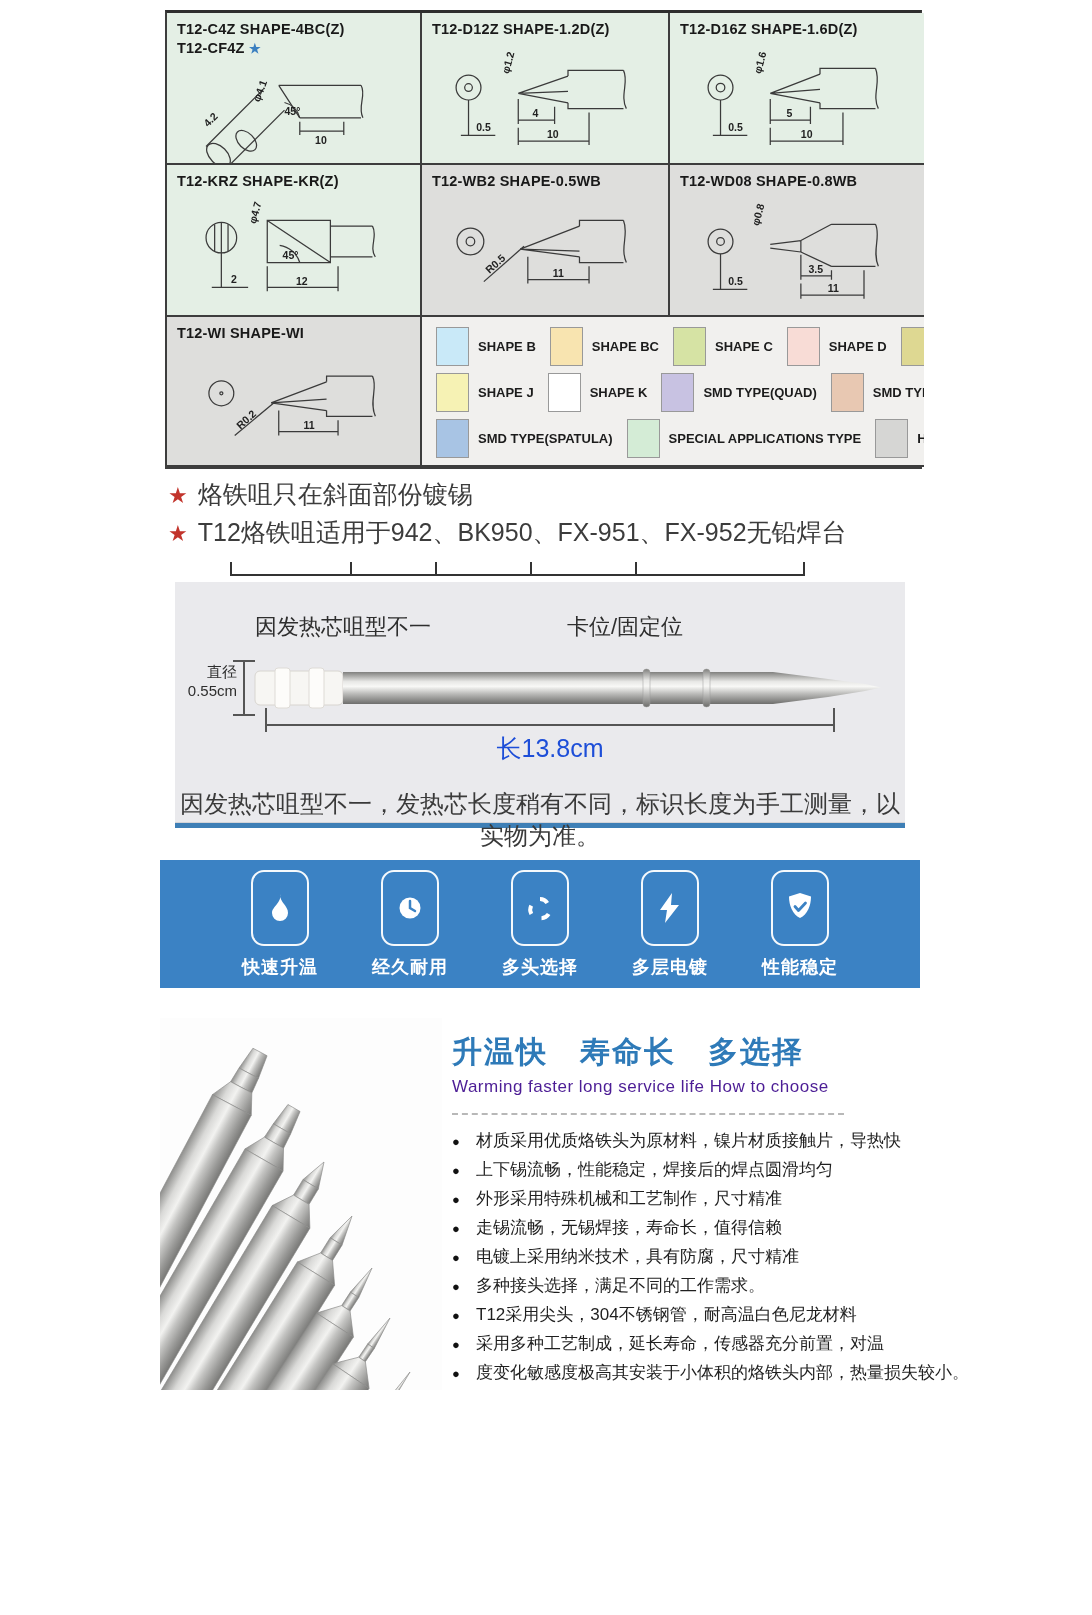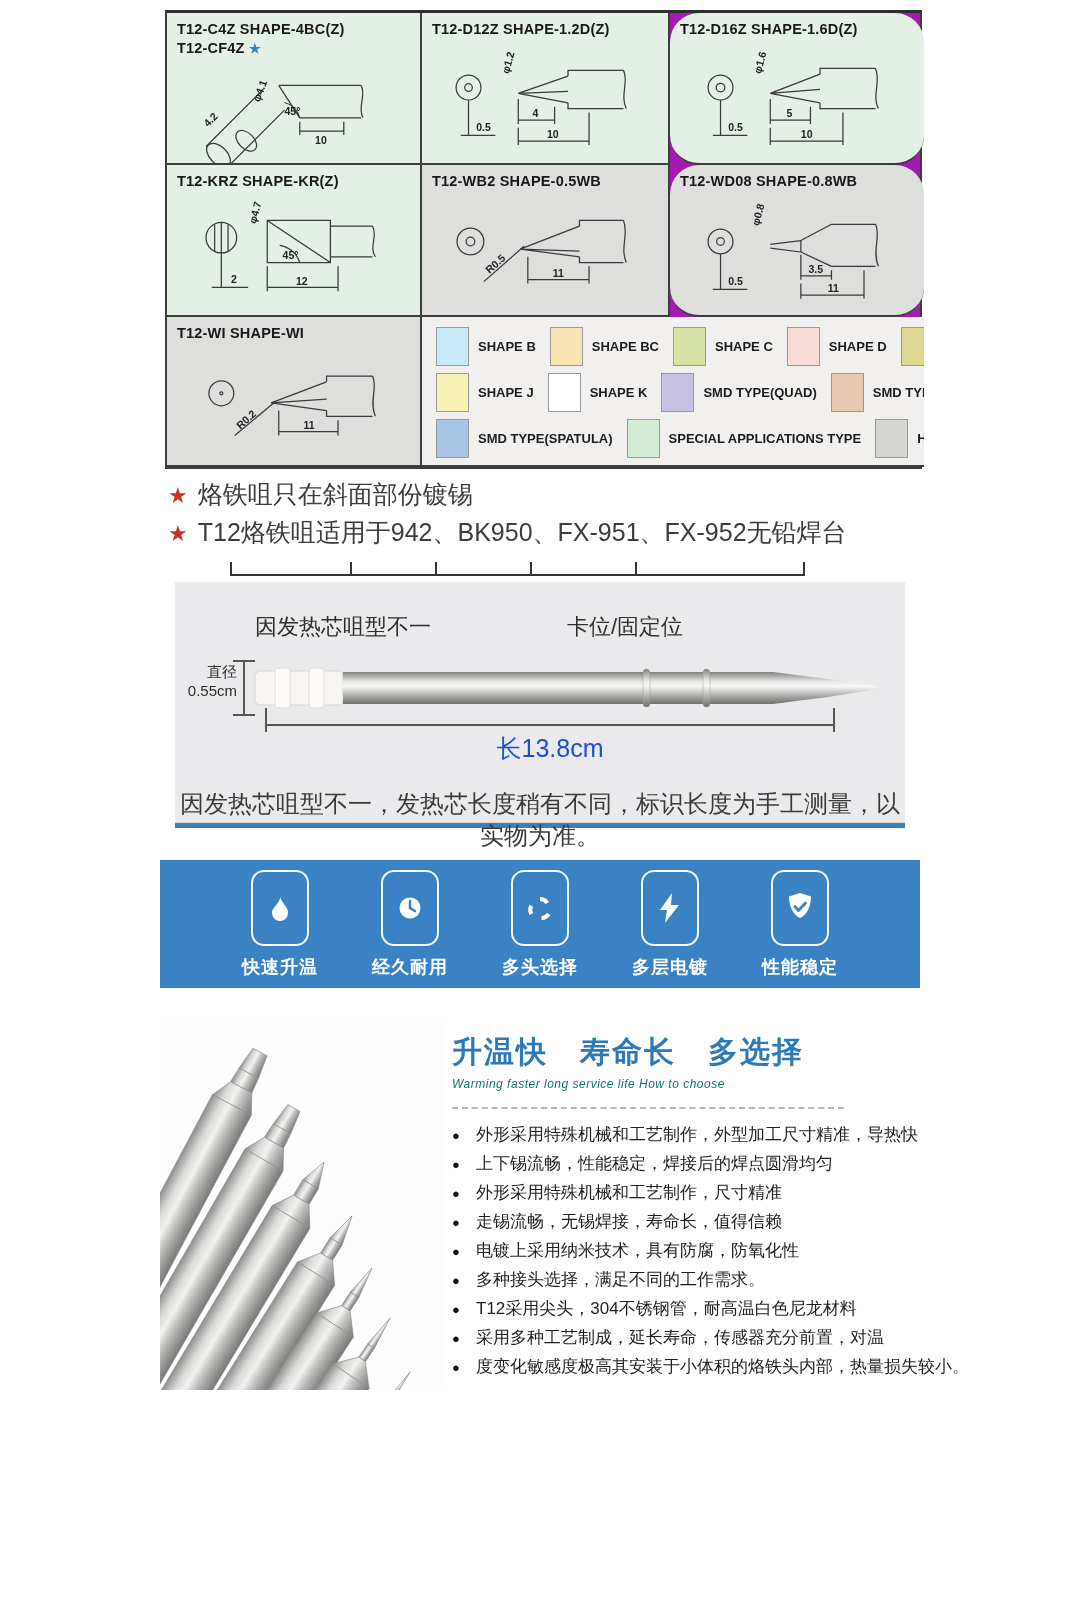--- a/index.html
+++ b/index.html
@@ -4,21 +4,21 @@
 <style>
   * { margin:0; padding:0; box-sizing:border-box; }
   body { background:#fff; font-family:"Liberation Sans", sans-serif; }
   .page { position:relative; width:1092px; height:1615px; background:#ffffff; overflow:hidden; }
 
   
   .tiptable { position:absolute; left:165px; top:10px; width:757px;
     display:grid; grid-template-columns:255px 248px 254px; grid-template-rows:152px 152px 150px;
     border:2px solid #3d3d3d; border-top:3px solid #2e2e2e; background:#a21caf; }
   .cell { border-right:2px solid #3d3d3d; border-bottom:2px solid #3d3d3d; padding:7px 8px 2px 10px; position:relative; overflow:hidden; }
-  .cell:nth-child(3n) { border-right:none;border-radius:29px; }
+  .cell:nth-child(3n) { border-right:none; }
   .cell.green { background:#e4efe5; }
   .cell.gray  { background:#dededc; }
   .cell.legendcell { background:#f1f0ee; grid-column:2 / 4; border-right:none; padding:10px 8px 6px 14px; }
   .cell-title { font-size:14.5px; font-weight:bold; color:#191919; letter-spacing:0.2px; line-height:19px; }
   .bluestar { color:#3a7fc0; font-size:13px; }
   .diag { display:block; margin:2px auto 0 auto; }
   .diag .ln { stroke:#3a3a3a; stroke-width:1.3; fill:none; }
   .diag .dim { font-size:11px; font-weight:bold; fill:#222; font-family:"Liberation Sans",sans-serif; }
 
   
@@ -53,21 +53,21 @@
   .banner { position:absolute; left:160px; top:860px; width:760px; height:128px; background:#3b82c4; display:flex; justify-content:space-evenly; align-items:center; padding:0 28px; }
   .feat { display:flex; flex-direction:column; align-items:center; }
   .feat-tile { width:58px; height:76px; border:2px solid rgba(255,255,255,0.95); border-radius:13px; display:flex; align-items:center; justify-content:center; }
   .feat-label { margin-top:9px; font-size:18px; font-weight:bold; color:#ffffff; letter-spacing:1px; }
 
   
   .details { position:absolute; left:160px; top:1012px; width:762px; height:400px; }
   .tips-photo { position:absolute; left:0; top:6px; width:282px; height:372px; background:#fdfdfd; }
   .d-right { position:absolute; left:292px; top:20px; width:470px; }
   .d-title { font-size:30px; font-weight:bold; color:#2e7ab8; letter-spacing:2px; }
-  .d-sub { margin-top:4px; font-size:12px; color:#0f766e; letter-spacing:0.5px;font-style:italic; }
+  .d-sub { margin-top:4px; font-size:17px; color:#4c1d95; letter-spacing:0.5px; }
   .d-divider { margin-top:16px; width:392px; border-top:2px dashed #b8b8b8; }
   .d-bullets { margin-top:16px; list-style:none; }
   .d-bullets li { position:relative; padding-left:24px; font-size:17px; color:#1f1f1f; line-height:20px; margin-bottom:9px; white-space:nowrap; }
   .d-bullets li::before { content:"●"; position:absolute; left:0; top:1px; font-size:13px; color:#111; }
 </style>
 </head>
 <body>
 
 <div class="page">
 
@@ -422,25 +422,25 @@
             <rect x="-22" y="78" width="44" height="360"></rect>
         </g>
       </g>
     </svg>
 
     <div class="d-right">
       <div class="d-title">升温快　寿命长　多选择</div>
       <div class="d-sub">Warming faster long service life How to choose</div>
       <div class="d-divider"></div>
       <ul class="d-bullets">
-        <li>外形采用特殊机械和工艺制作，外型加工尺寸精准，导热快</li>
+        <li>材质采用优质烙铁头为原材料，镍片材质接触片，导热快</li>
         <li>上下锡流畅，性能稳定，焊接后的焊点圆滑均匀</li>
         <li>外形采用特殊机械和工艺制作，尺寸精准</li>
         <li>走锡流畅，无锡焊接，寿命长，值得信赖</li>
-        <li>电镀上采用纳米技术，具有防腐，防氧化性</li>
+        <li>电镀上采用纳米技术，具有防腐，尺寸精准</li>
         <li>多种接头选择，满足不同的工作需求。</li>
         <li>T12采用尖头，304不锈钢管，耐高温白色尼龙材料</li>
         <li>采用多种工艺制成，延长寿命，传感器充分前置，对温</li>
         <li>度变化敏感度极高其安装于小体积的烙铁头内部，热量损失较小。</li>
       </ul>
     </div>
   </div>
 
 </div>
 

